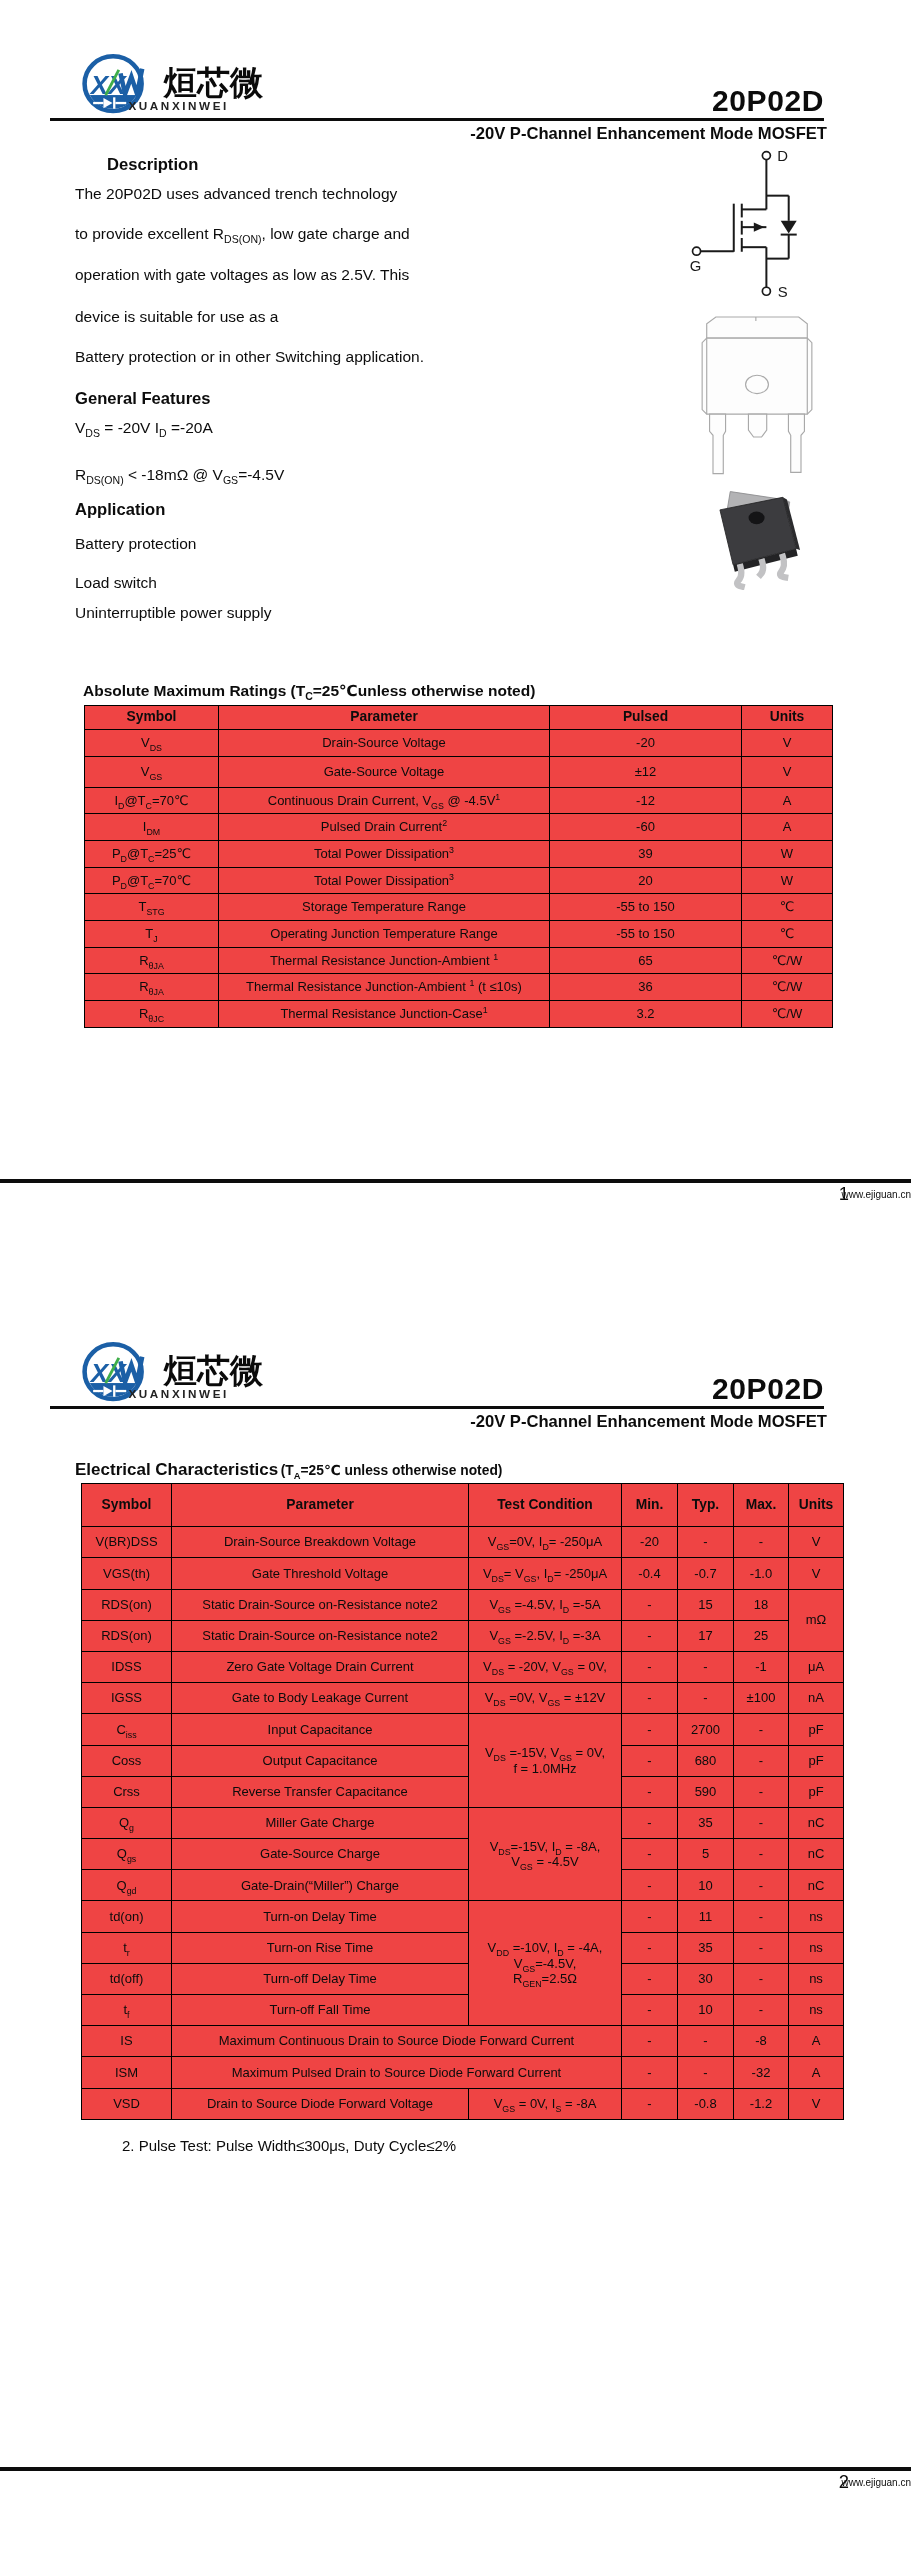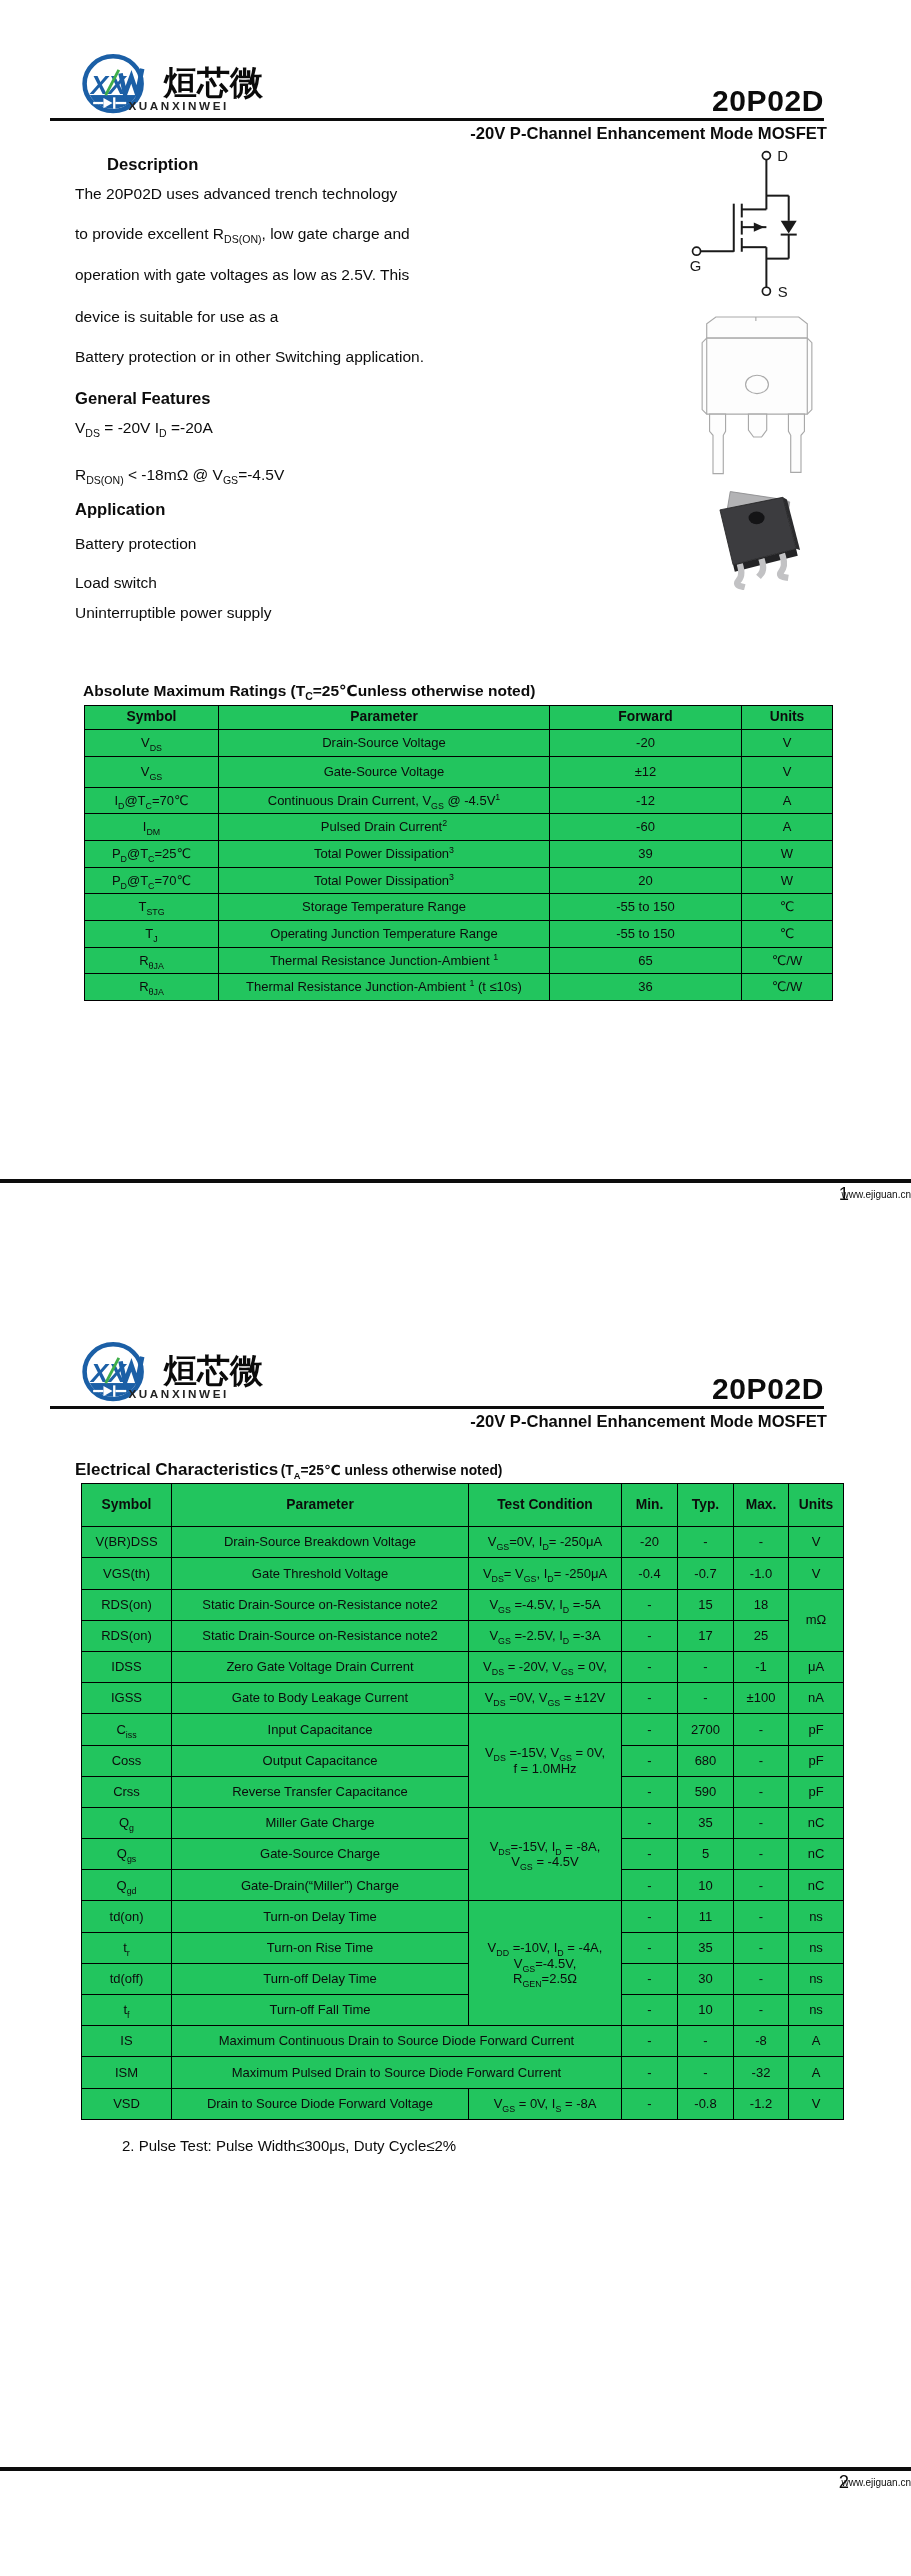--- a/index.html
+++ b/index.html
@@ -12,21 +12,21 @@
   .head-rule{left:50px;right:87px;top:118px;height:3.4px;background:#0c0c0c;}
   .subtitle{right:84px;top:124px;font-size:16.6px;font-weight:bold;}
 
   
   .sec-head{font-size:16.6px;font-weight:bold;left:75px;}
   .body-line{font-size:15.5px;left:75px;white-space:nowrap;}
   sub{font-size:68%;line-height:0;}
   sup{font-size:68%;line-height:0;}
 
   
-  table{border-collapse:collapse;table-layout:fixed;border:1.7px solid #000;background:#22c55e;}
+  table{border-collapse:collapse;table-layout:fixed;border:1.7px solid #000;background:#ef4444;}
   td,th{border:1.1px solid #000;text-align:center;vertical-align:middle;padding:1.1px 3.4px;font-size:13px;line-height:1.2;overflow:hidden;}
   th{font-size:13.8px;font-weight:bold;}
   .t1 td{height:23.5px;}
   .t1 th{height:20.7px;}
   .t2 td{height:28px;}
   .t2 th{height:40px;}
 
   .tbl-head{font-size:15.5px;font-weight:bold;left:83px;white-space:nowrap;}
   .ec-head-main{font-size:17px;font-weight:bold;}
   .ec-head-cond{font-size:13.8px;font-weight:bold;}
@@ -154,21 +154,21 @@
     <colgroup>
         <col style="width:134px">
         <col style="width:331px">
         <col style="width:192px">
         <col style="width:91px">
       </colgroup>
     <tbody>
         <tr>
       <th>Symbol</th>
       <th>Parameter</th>
-      <th>Forward</th>
+      <th>Pulsed</th>
       <th>Units</th>
     </tr>
     <tr>
           <td>V<sub>DS</sub></td>
           <td>Drain-Source Voltage</td>
           <td>-20</td>
           <td>V</td>
         </tr>
     <tr style="height:31px;">
           <td>V<sub>GS</sub></td>
@@ -215,20 +215,26 @@
     <tr>
           <td>R<sub>θJA</sub></td>
           <td>Thermal Resistance Junction-Ambient <sup>1</sup></td>
           <td>65</td>
           <td>℃/W</td>
         </tr>
     <tr>
           <td>R<sub>θJA</sub></td>
           <td>Thermal Resistance Junction-Ambient <sup>1</sup> (t ≤10s)</td>
           <td>36</td>
+          <td>℃/W</td>
+        </tr>
+    <tr>
+          <td>R<sub>θJC</sub></td>
+          <td>Thermal Resistance Junction-Case<sup>1</sup></td>
+          <td>3.2</td>
           <td>℃/W</td>
         </tr>
   </tbody>
     </table>
 
   <div class="abs foot-rule"></div>
   <div class="abs foot-site">www.ejiguan.cn</div>
   <div class="abs foot-page">1</div>
 </div>
 

